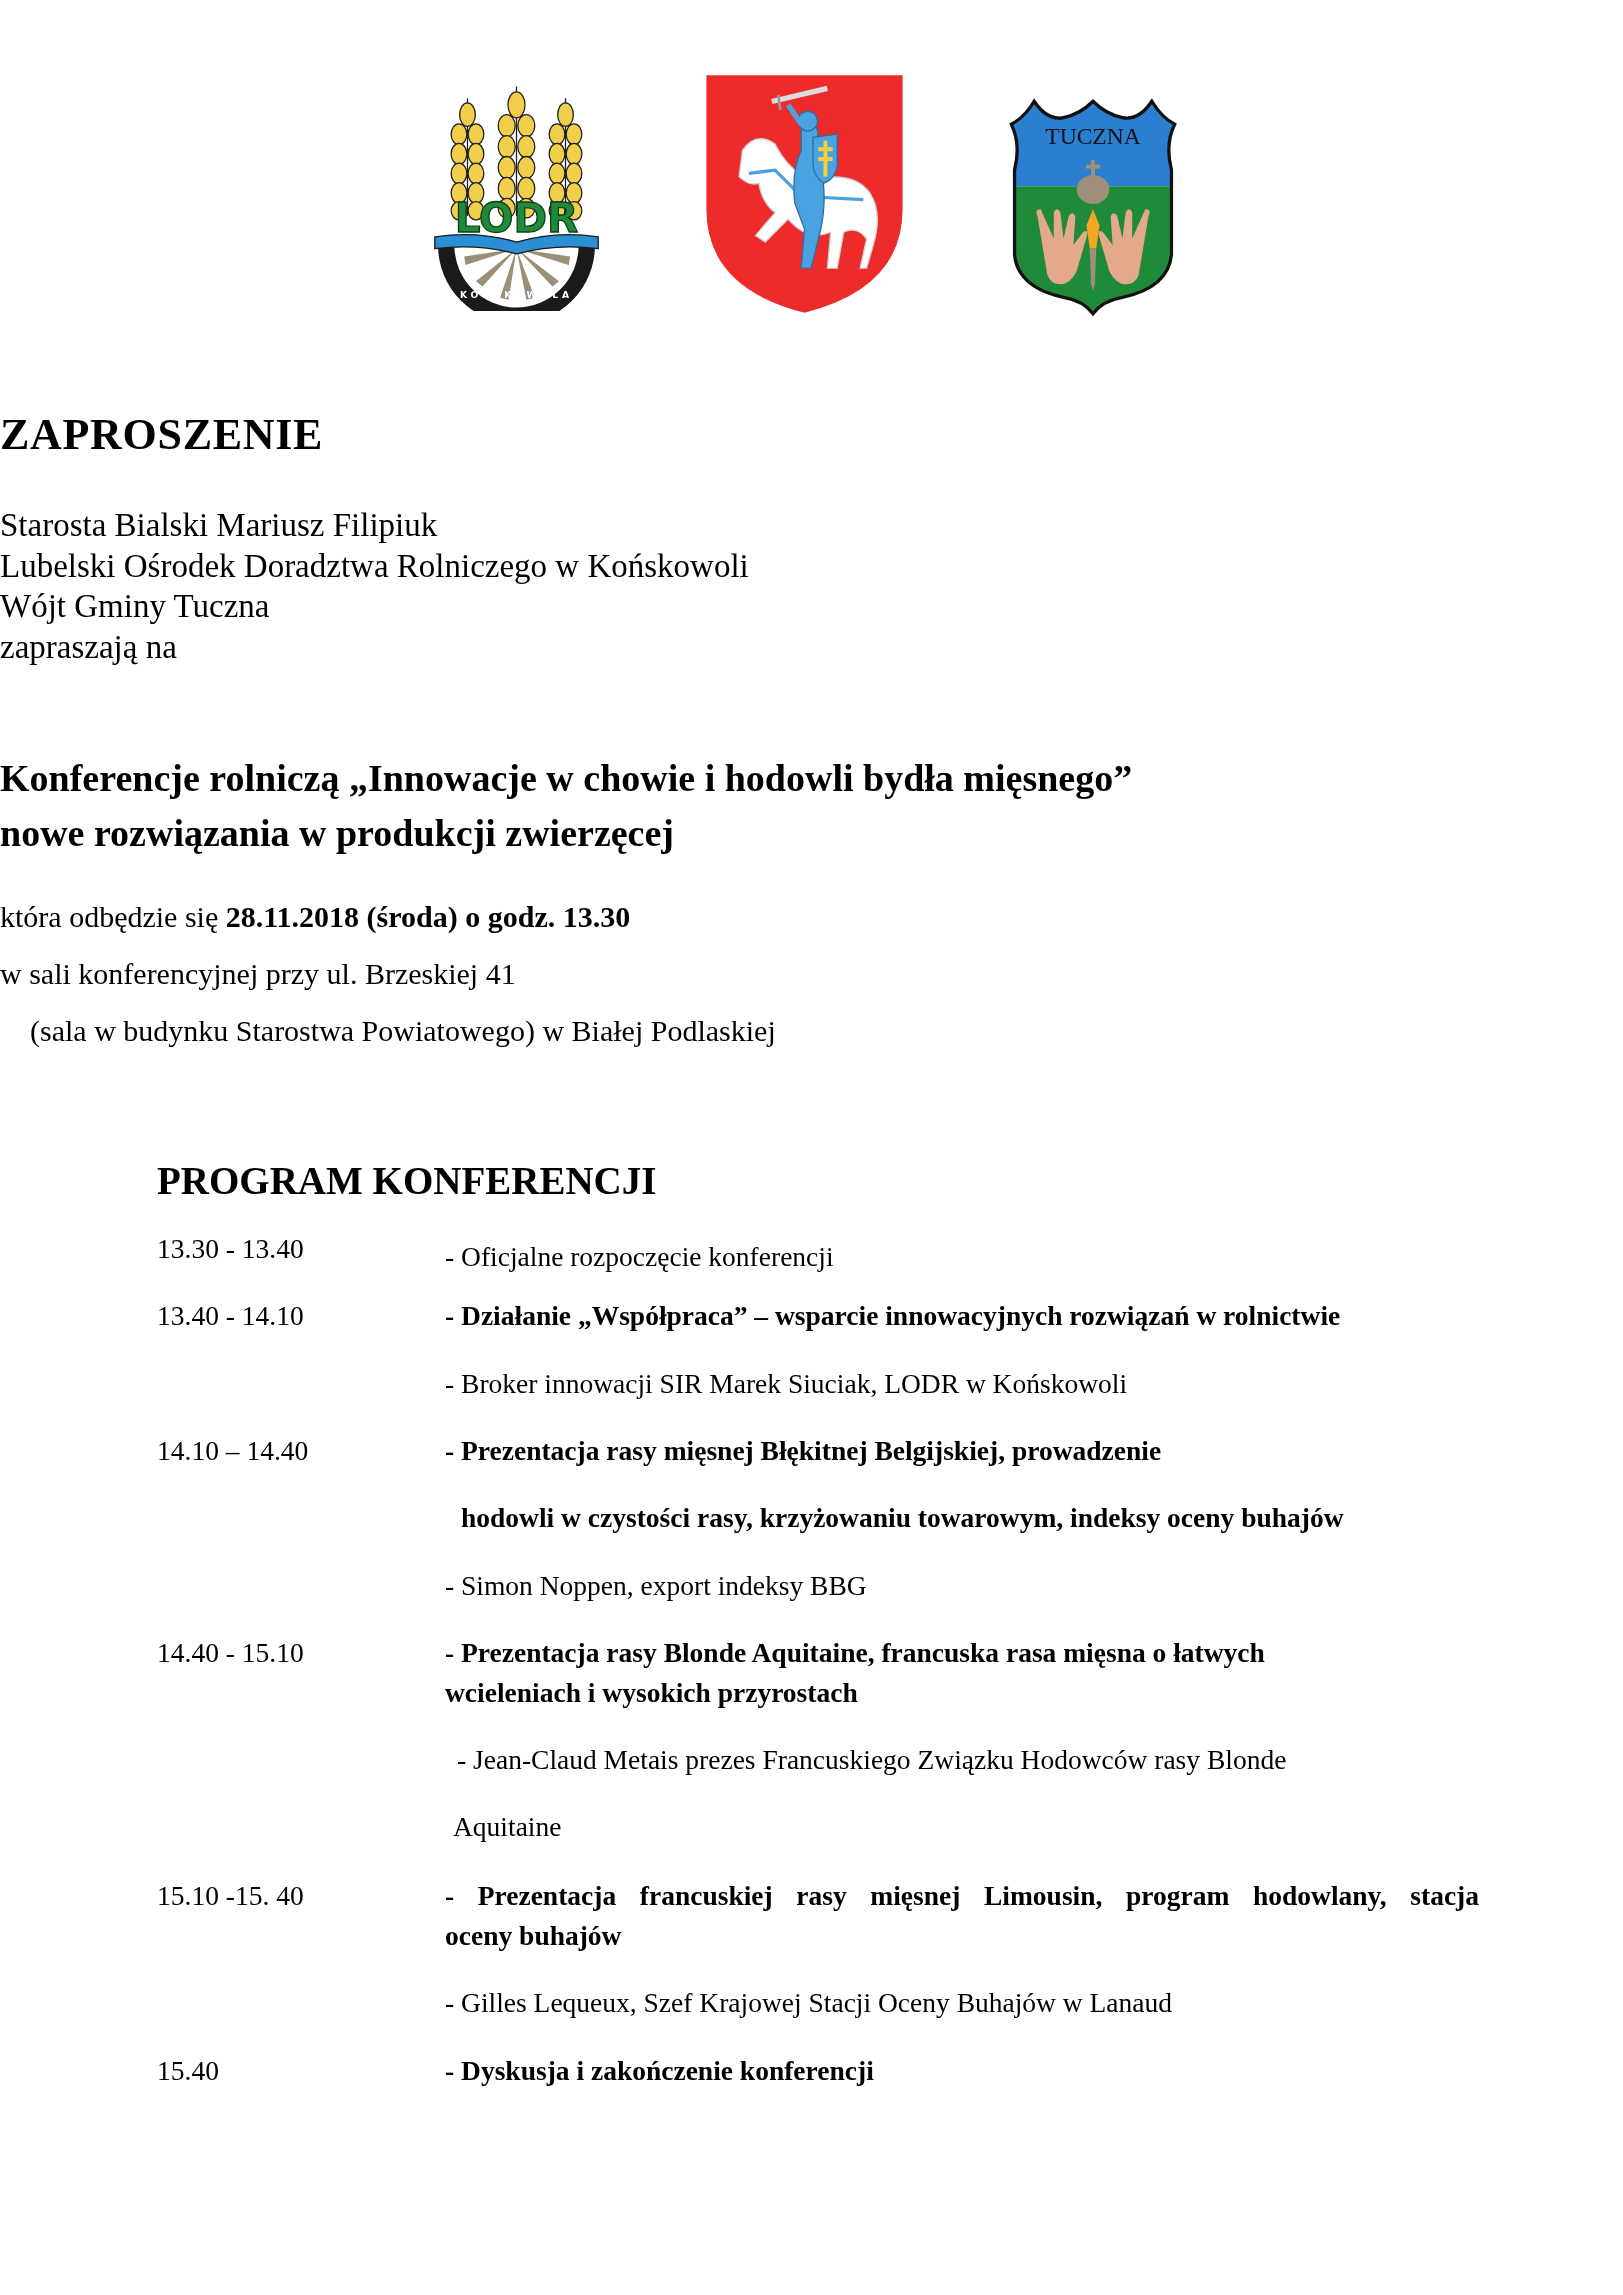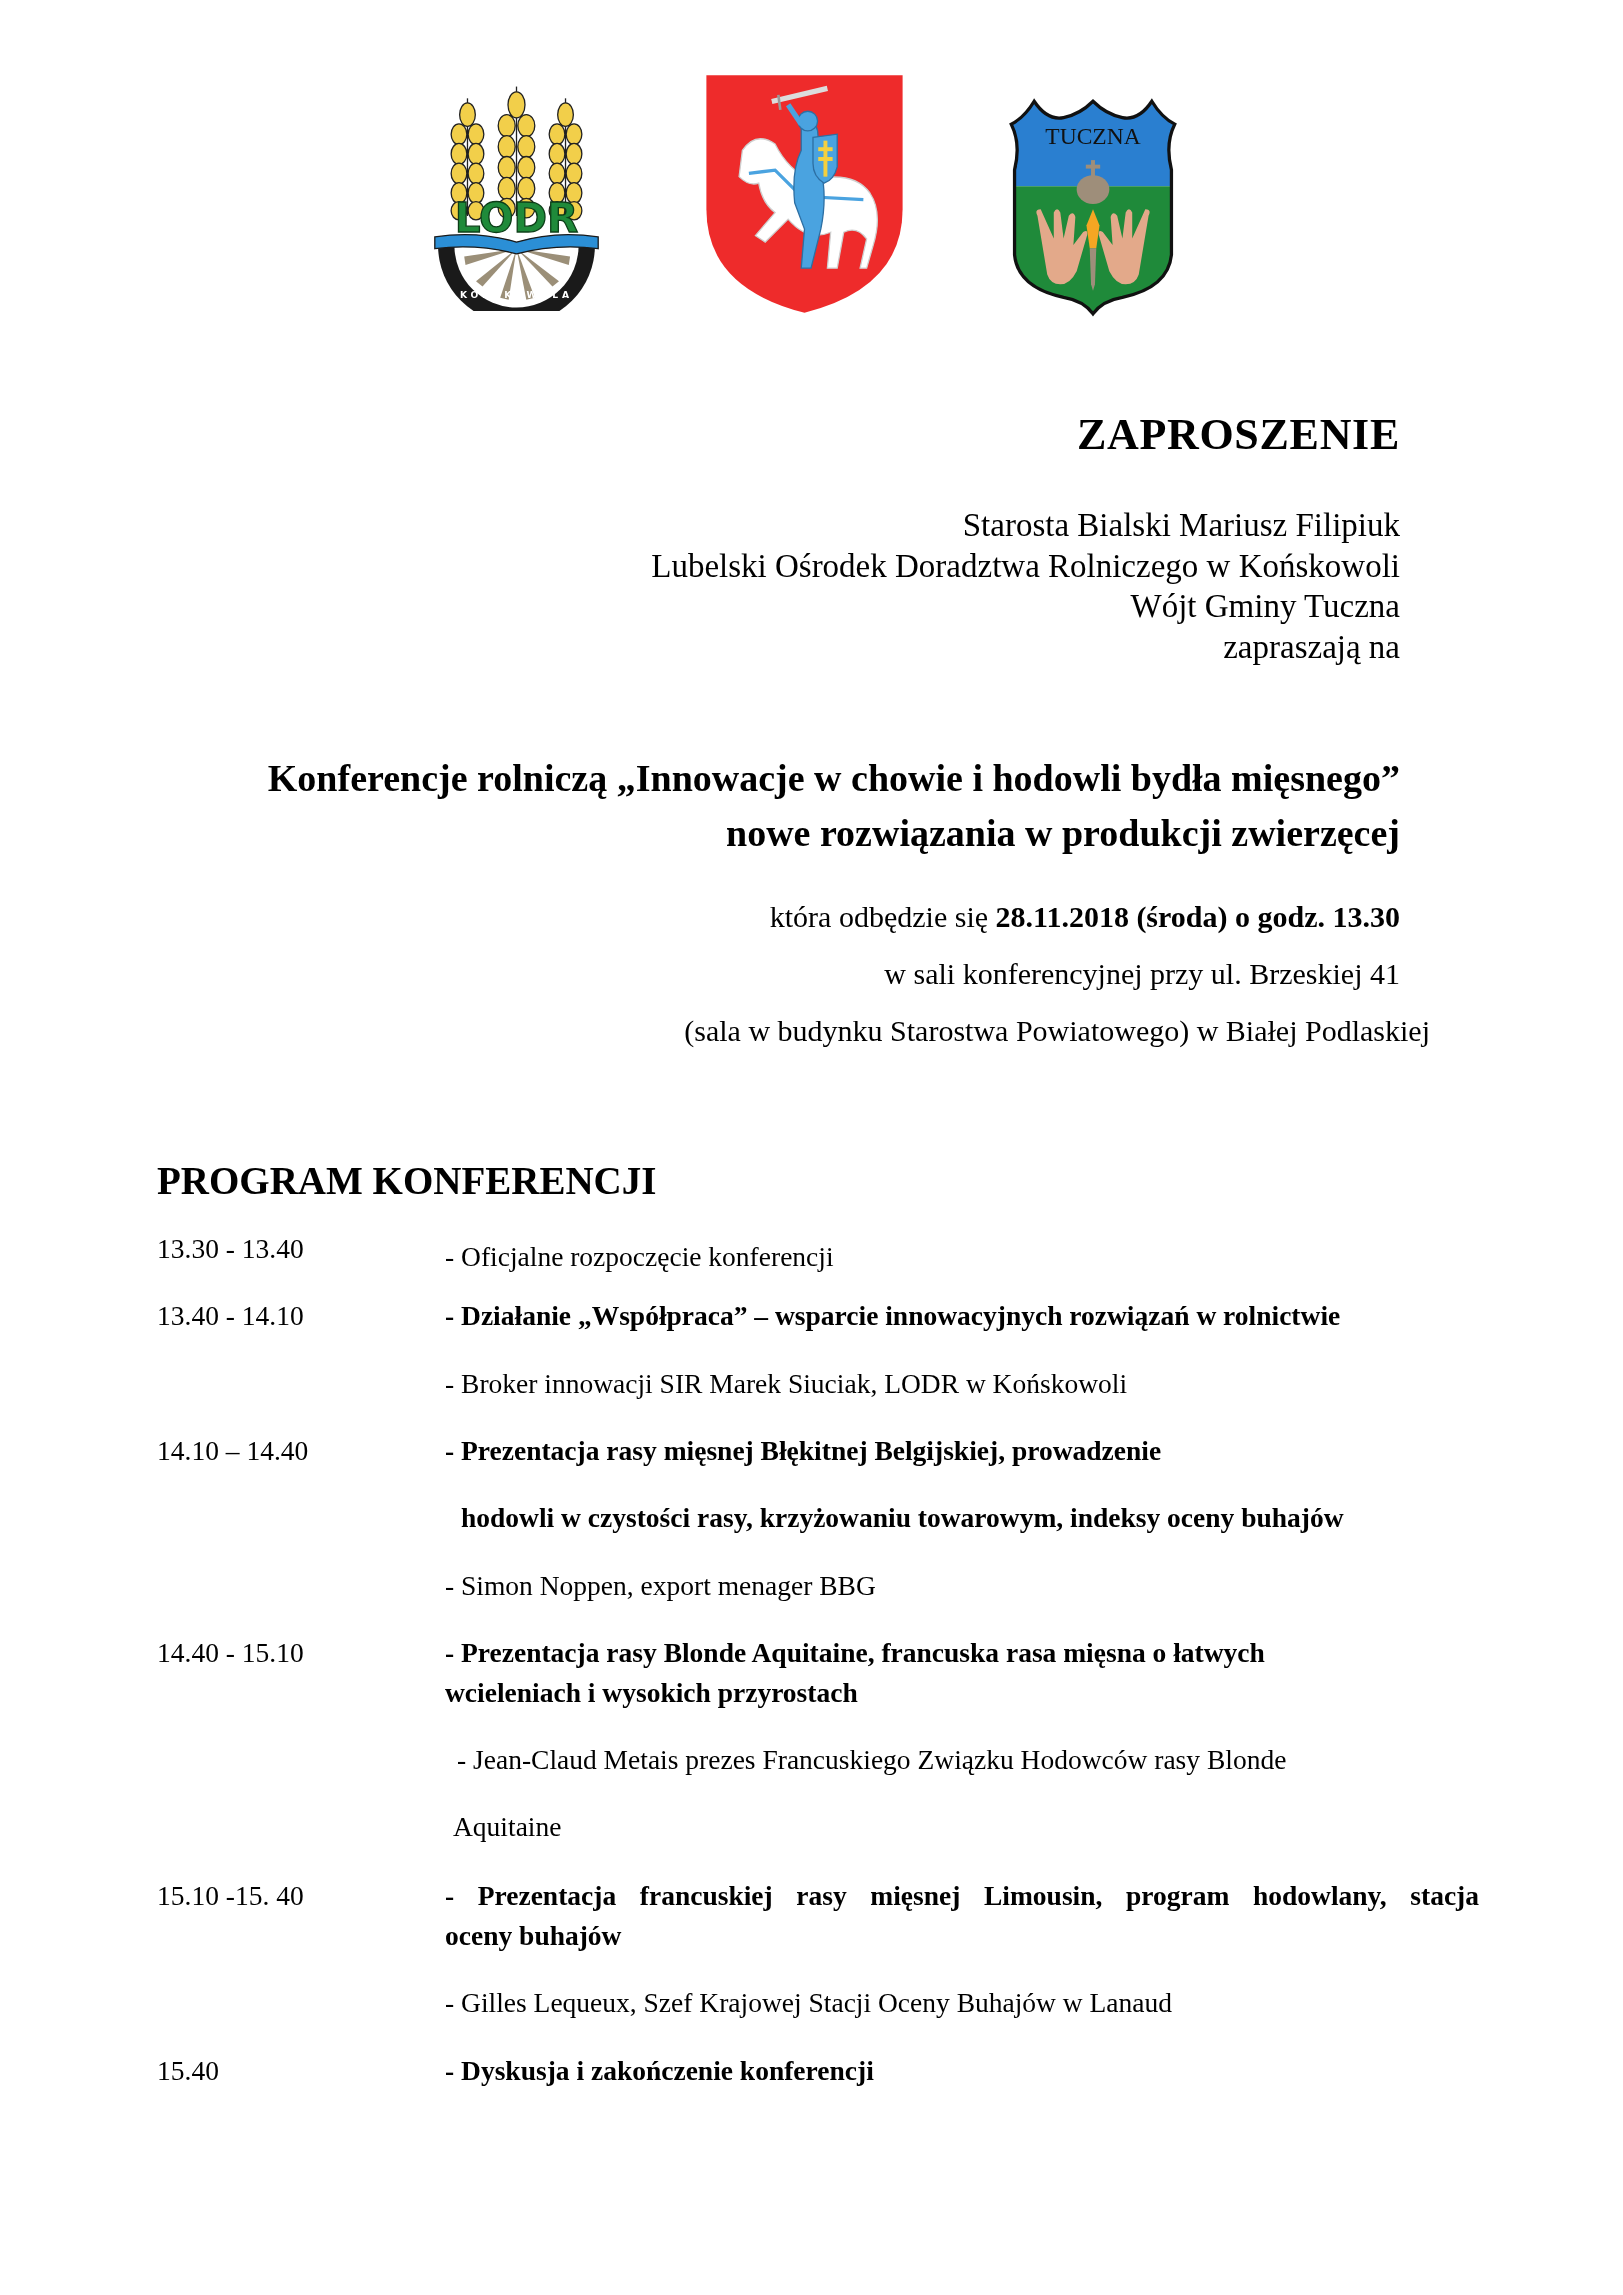--- a/index.html
+++ b/index.html
@@ -1,21 +1,21 @@
 <!DOCTYPE html>
 <html style="font-size:10.5px"><head>
 <meta charset="utf-8">
 <style>
   html, body { margin: 0; padding: 0; background: #ffffff; }
   body {
     width: 1623px; height: 2295px; position: relative; overflow: hidden;
     font-family: "Liberation Serif", "DejaVu Serif", serif; color: #000;
   }
   .abs { position: absolute; }
-  .center { left: 0; width: 1400px; text-align: right; white-space: nowrap; }
+  .center { left: 0; width: 1400px; text-align: left; white-space: nowrap; }
   .logo { position: absolute; }
   #logo-lodr { left: 425px; top: 85px; width: 183px; height: 226px; }
   #logo-powiat { left: 703px; top: 72px; width: 203px; height: 242px; }
   #logo-tuczna { left: 998px; top: 98px; width: 190px; height: 219px; }
 
   .title { top: 409px; font-size: 44px; font-weight: bold; letter-spacing: 0.7px; }
   .org { font-size: 33px; line-height: 41px; }
   .confTitle { font-size: 38px; font-weight: bold; }
   .info { font-size: 30px; }
   .b { font-weight: bold; }
@@ -171,21 +171,21 @@
 <div class="abs time" style="top:1300px;">13.40 - 14.10</div>
 <div class="abs item bold" style="top:1300px;">- Działanie „Współpraca” – wsparcie innowacyjnych rozwiązań w rolnictwie</div>
 
 <div class="abs item" style="top:1368px;">- Broker innowacji SIR Marek Siuciak, LODR w Końskowoli</div>
 
 <div class="abs time" style="top:1435px;">14.10 – 14.40</div>
 <div class="abs item bold" style="top:1435px;">- Prezentacja rasy mięsnej Błękitnej Belgijskiej, prowadzenie</div>
 
 <div class="abs item bold" style="top:1502px; left:461px;">hodowli w czystości rasy, krzyżowaniu towarowym, indeksy oceny buhajów</div>
 
-<div class="abs item" style="top:1570px;">- Simon Noppen, export menager BBG</div>
+<div class="abs item" style="top:1570px;">- Simon Noppen, export indeksy BBG</div>
 
 <div class="abs time" style="top:1637px;">14.40 - 15.10</div>
 <div class="abs item bold" style="top:1637px;">- Prezentacja rasy Blonde Aquitaine, francuska rasa mięsna o łatwych</div>
 <div class="abs item bold" style="top:1677px;">wcieleniach i wysokich przyrostach</div>
 
 <div class="abs item" style="top:1744px;margin-left:12px;">- Jean-Claud Metais prezes Francuskiego Związku Hodowców rasy Blonde</div>
 <div class="abs item" style="top:1811px; left:453px;">Aquitaine</div>
 
 <div class="abs time" style="top:1880px;">15.10 -15. 40</div>
 <div class="abs item bold justify" style="top:1880px;">- Prezentacja francuskiej rasy mięsnej Limousin, program hodowlany, stacja</div>

